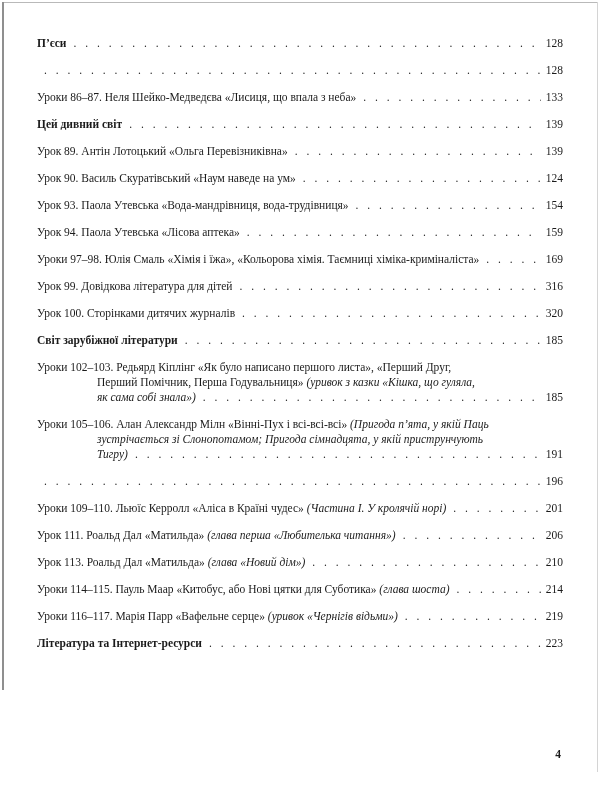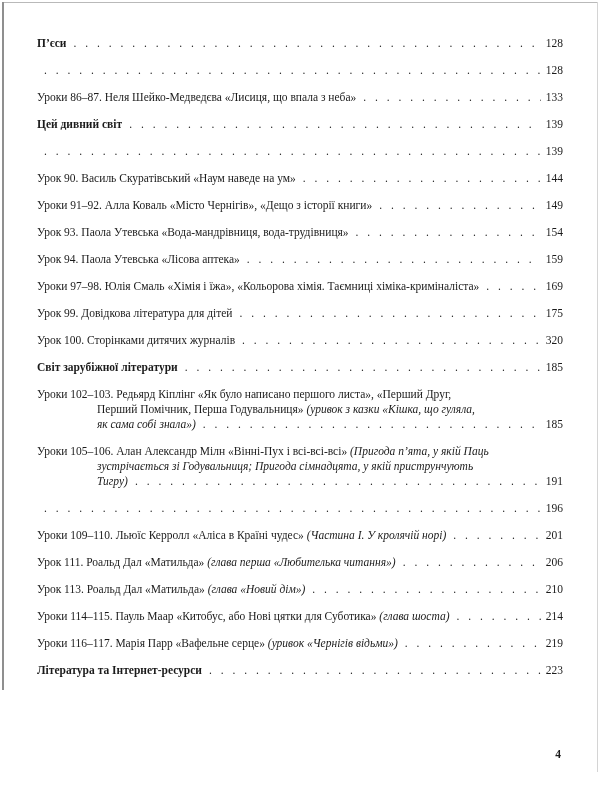--- a/index.html
+++ b/index.html
@@ -96,36 +96,30 @@
       </div>
       <div class="entry section">
         <div class="line last">
           <span class="line-text"><span class="rm">Цей дивний світ</span></span>
           <span class="dots"></span>
           <span class="pagenum">139</span>
         </div>
       </div>
       <div class="entry">
         <div class="line last">
+          <span class="line-text"><span class="rm">Урок 89. Антін Лотоцький «Ольга Перевізниківна»</span></span>
           <span class="dots"></span>
           <span class="pagenum">139</span>
         </div>
       </div>
       <div class="entry">
         <div class="line last">
           <span class="line-text"><span class="rm">Урок 90. Василь Скуратівський «Наум наведе на ум»</span></span>
           <span class="dots"></span>
-          <span class="pagenum">144</span>
-        </div>
-      </div>
-      <div class="entry">
-        <div class="line last">
-          <span class="line-text"><span class="rm">Уроки 91–92. Алла Коваль «Місто Чернігів», «Дещо з історії книги»</span></span>
-          <span class="dots"></span>
-          <span class="pagenum">149</span>
+          <span class="pagenum">124</span>
         </div>
       </div>
       <div class="entry">
         <div class="line last">
           <span class="line-text"><span class="rm">Урок 93. Паола Утевська «Вода-мандрівниця, вода-трудівниця»</span></span>
           <span class="dots"></span>
           <span class="pagenum">154</span>
         </div>
       </div>
       <div class="entry">
@@ -139,21 +133,21 @@
         <div class="line last">
           <span class="line-text"><span class="rm">Уроки 97–98. Юлія Смаль «Хімія і їжа», «Кольорова хімія. Таємниці хіміка-криміналіста»</span></span>
           <span class="dots"></span>
           <span class="pagenum">169</span>
         </div>
       </div>
       <div class="entry">
         <div class="line last">
           <span class="line-text"><span class="rm">Урок 99. Довідкова література для дітей</span></span>
           <span class="dots"></span>
-          <span class="pagenum">175</span>
+          <span class="pagenum">316</span>
         </div>
       </div>
       <div class="entry">
         <div class="line last">
           <span class="line-text"><span class="rm">Урок 100. Сторінками дитячих журналів</span></span>
           <span class="dots"></span>
           <span class="pagenum">320</span>
         </div>
       </div>
       <div class="entry section">
@@ -167,21 +161,21 @@
         <div class="line"><span class="line-text"><span class="rm">Уроки 102–103. Редьярд Кіплінг «Як було написано першого листа», «Перший Друг,</span></span></div>
         <div class="line cont"><span class="line-text"><span class="rm">Перший Помічник, Перша Годувальниця» </span><span class="it">(уривок з казки «Кішка, що гуляла,</span></span></div>
         <div class="line cont last">
           <span class="line-text"><span class="it">як сама собі знала»)</span></span>
           <span class="dots"></span>
           <span class="pagenum">185</span>
         </div>
       </div>
       <div class="entry">
         <div class="line"><span class="line-text"><span class="rm">Уроки 105–106. Алан Александр Мілн «Вінні-Пух і всі-всі-всі» </span><span class="it">(Пригода п’ята, у якій Паць</span></span></div>
-        <div class="line cont"><span class="line-text"><span class="it">зустрічається зі Годувальниця; Пригода сімнадцята, у якій приструнчують</span></span></div>
+        <div class="line cont"><span class="line-text"><span class="it">зустрічається зі Слонопотамом; Пригода сімнадцята, у якій приструнчують</span></span></div>
         <div class="line cont last">
           <span class="line-text"><span class="it">Тигру)</span></span>
           <span class="dots"></span>
           <span class="pagenum">191</span>
         </div>
       </div>
       <div class="entry">
         <div class="line last">
           <span class="dots"></span>
           <span class="pagenum">196</span>

